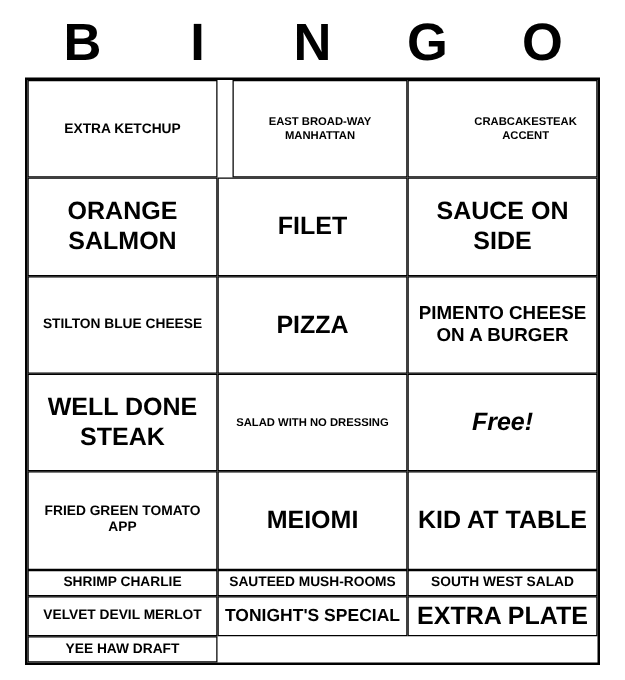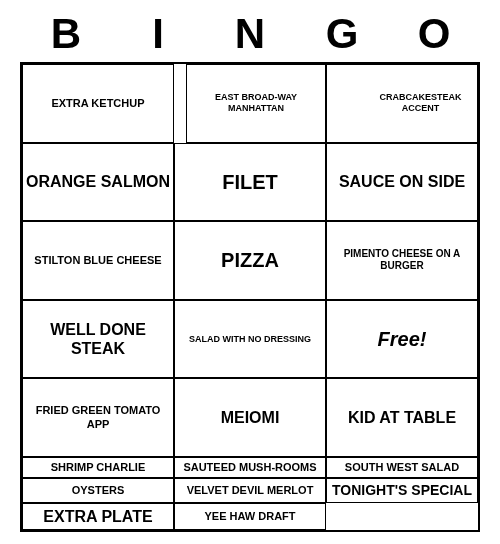--- a/index.html
+++ b/index.html
@@ -50,21 +50,21 @@
       line-height: 1.2;
       text-transform: uppercase;
     }
     .bingo-cell.free {
       font-size: 20px;
       font-style: italic;
       font-weight: bold;
       text-transform: none;
     }
     .bingo-cell.large-text {
-      font-size: 16px;
+      font-size: 20px;
     }
     .bingo-cell.xlarge-text {
       font-size: 20px;
     }
   </style>
 </head>
 <body>
 
 <div class="bingo-header">
   <div class="bingo-header-cell">B</div>
@@ -76,28 +76,27 @@
 
 <div class="bingo-grid" id="bingo-grid">
 <div class="bingo-cell">EXTRA KETCHUP</div>
     <div class="bingo-cell" style="font-size: 9px; margin-left: 12px;">EAST BROAD-WAY MANHATTAN</div>
     <div class="bingo-cell" style="font-size: 9px; padding-left: 40px;">CRABCAKESTEAK ACCENT</div>
     <div class="bingo-cell large-text">ORANGE SALMON</div>
     <div class="bingo-cell xlarge-text">FILET</div>
     <div class="bingo-cell large-text">SAUCE ON SIDE</div>
     <div class="bingo-cell">STILTON BLUE CHEESE</div>
     <div class="bingo-cell xlarge-text">PIZZA</div>
-    <div class="bingo-cell" style="font-size: 10px;">PIMENTO CHEESE ON A BURGER</div>
+    <div class="bingo-cell" style="font-size: 15px;">PIMENTO CHEESE ON A BURGER</div>
     <div class="bingo-cell large-text">WELL DONE STEAK</div>
     <div class="bingo-cell" style="font-size: 9px;">SALAD WITH NO DRESSING</div>
     <div class="bingo-cell free">Free!</div>
     <div class="bingo-cell">FRIED GREEN TOMATO APP</div>
     <div class="bingo-cell large-text">MEIOMI</div>
     <div class="bingo-cell large-text">KID AT TABLE</div>
     <div class="bingo-cell">SHRIMP CHARLIE</div>
     <div class="bingo-cell">SAUTEED MUSH-ROOMS</div>
     <div class="bingo-cell">SOUTH WEST SALAD</div>
-    <div class="bingo-cell">OYSTERS</div>
     <div class="bingo-cell">VELVET DEVIL MERLOT</div>
     <div class="bingo-cell" style="font-size: 14px;">TONIGHT'S SPECIAL</div>
     <div class="bingo-cell large-text">EXTRA PLATE</div>
     <div class="bingo-cell">YEE HAW DRAFT</div>
   </div>
 
 </body></html>

